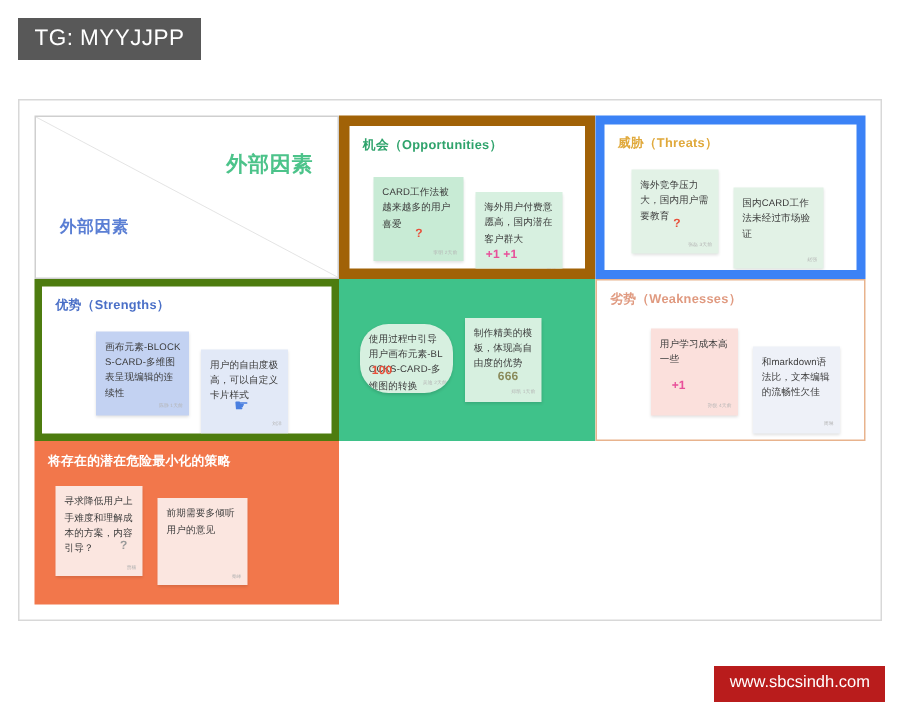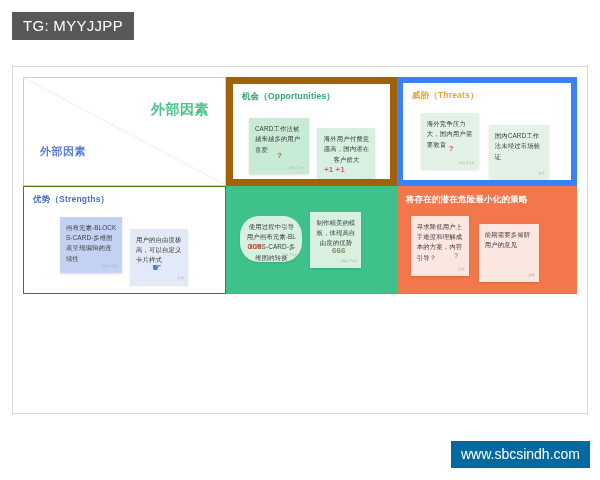--- a/index.html
+++ b/index.html
@@ -27,23 +27,23 @@
     padding: 6px 11px 7px 11px;
     line-height: 1;
     white-space: nowrap;
   }
 
   
   .site-badge {
     position: absolute;
     right: 10px;
     bottom: 12px;
-    background: #0369a1;
+    background: #b91c1c;
     color: #ffffff;
-    font-size: 14px;
+    font-size: 11px;
     padding: 6px 10px 7px 10px;
     line-height: 1;
     white-space: nowrap;
   }
 
   
   .board {
     position: absolute;
     left: 12px;
     top: 66px;
@@ -113,21 +113,21 @@
     font-size: 8.5px;
     font-weight: bold;
     letter-spacing: 0.2px;
     white-space: nowrap;
   }
 
   .head-opportunities { border: 7px solid #a16207; }
   .head-opportunities .title { color: #2fa36c; }
   .head-threats { border: 6px solid #3b82f6; }
   .head-threats .title { color: #e0a93c; }
-  .head-strengths { border: 1px solid #4d7c0f; text-decoration: underline; }
+  .head-strengths { border: 5px solid #4d7c0f; text-decoration: underline; }
   .head-strengths .title { color: #4a6fc7; }
   .head-weaknesses { border: 1px solid #e8b38d; }
   .head-weaknesses .title { color: #e09a80; }
 
   
   .cell-strategy .title {
     position: absolute;
     left: 9px;
     top: 8px;
     font-size: 8.5px;
@@ -173,21 +173,21 @@
     right: 4px;
     bottom: 3px;
     font-size: 3.2px;
     color: #b4b4b4;
     letter-spacing: 0.1px;
     white-space: nowrap;
   }
 
   
   .n-green  { background: #c8ebd5; }
-  .n-mint   { background: #d7f0e0; text-align: center; }
+  .n-mint   { background: #d7f0e0; }
   .n-paleg  { background: #e2f2e6; }
   .n-blue   { background: #c3d2f2; }
   .n-palebl { background: #e2e9f7; }
   .n-cream  { background: #fbf0cf; }
   .n-pink   { background: #fbe0dc; }
   .n-palepk { background: #fbe6e0; }
   .n-white  { background: #eef1f8; }
 
   .r-q    { color: #e8503a; }
   .r-plus { color: #e8509a; }
@@ -268,20 +268,34 @@
         </div>
         <div class="note n-mint" style="left:84px; top:4px; width:51px; height:56px;">
           <span class="body">制作精美的模板，体现高自由度的优势</span>
           <span class="react r-666" style="left:22px; bottom:13px;">666</span>
           <span class="sig">郑凯 1天前</span>
         </div>
       </div>
     </div>
 
 
+    <div class="cell cell-head head-weaknesses">
+      <span class="title">劣势（Weaknesses）</span>
+      <div class="notes">
+        <div class="note n-pink" style="left:36px; top:10px; width:58px; height:58px;">
+          <span class="body">用户学习成本高一些</span>
+          <span class="react r-plus" style="left:14px; bottom:16px;">+1</span>
+          <span class="sig">孙悦 4天前</span>
+        </div>
+        <div class="note n-white" style="left:104px; top:22px; width:58px; height:58px;">
+          <span class="body">和markdown语法比，文本编辑的流畅性欠佳</span>
+          <span class="sig">周琳</span>
+        </div>
+      </div>
+    </div>
 
 
     <div class="cell cell-strategy strat-wt">
       <span class="title">将存在的潜在危险最小化的策略</span>
       <div class="notes">
         <div class="note n-palepk" style="left:14px; top:8px; width:58px; height:60px;">
           <span class="body">寻求降低用户上手难度和理解成本的方案，内容引导？</span>
           <span class="react r-q" style="right:10px; bottom:16px; color:#9a9a9a;">?</span>
           <span class="sig">贾楠</span>
         </div>

